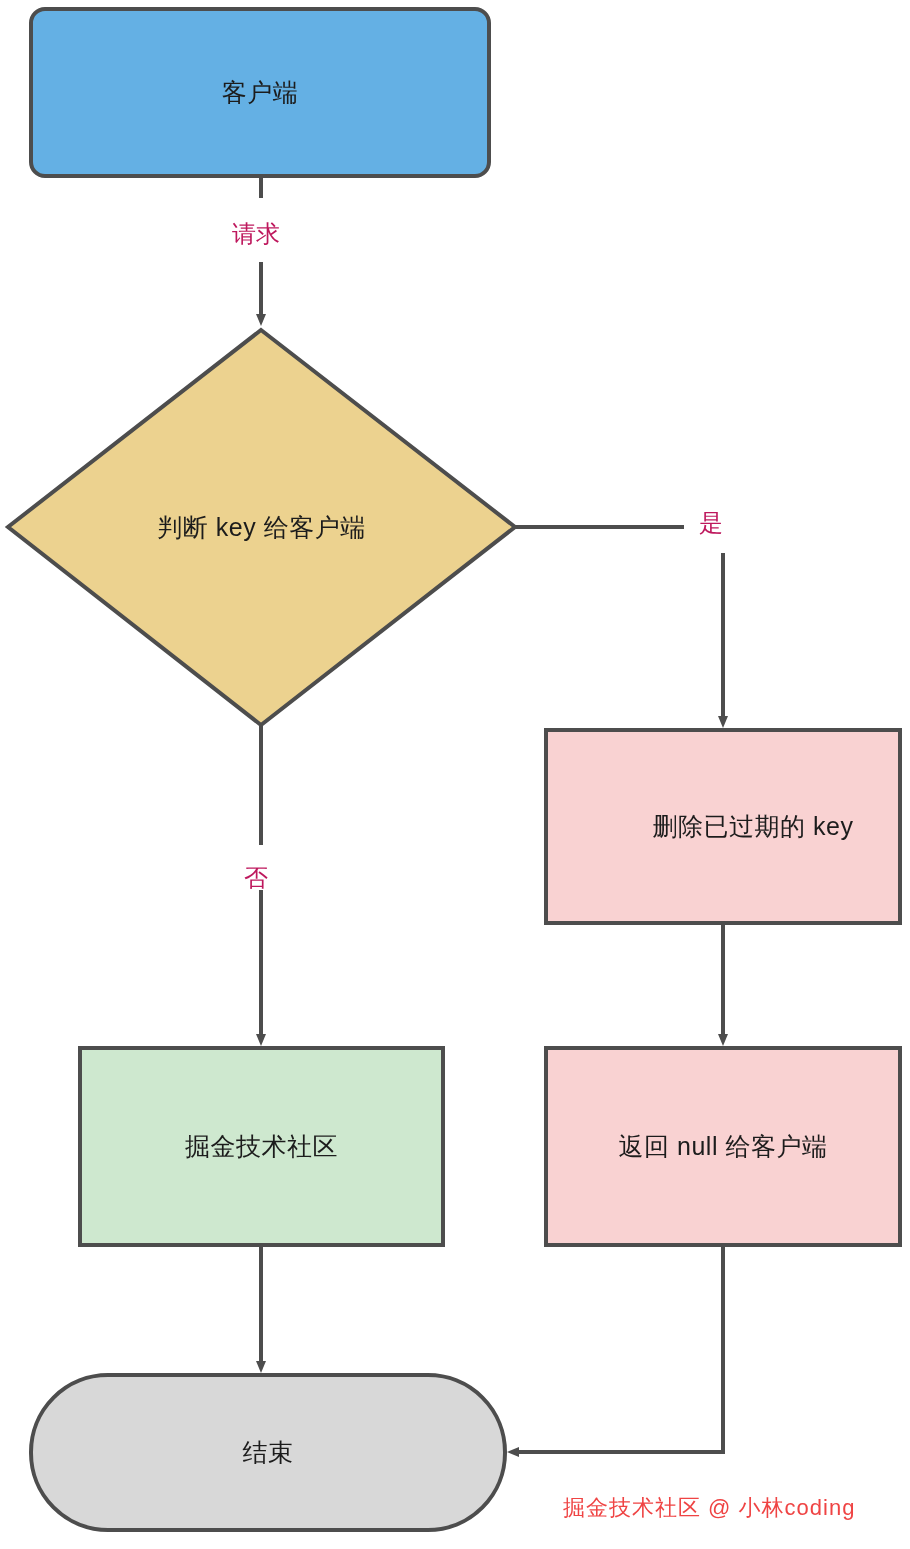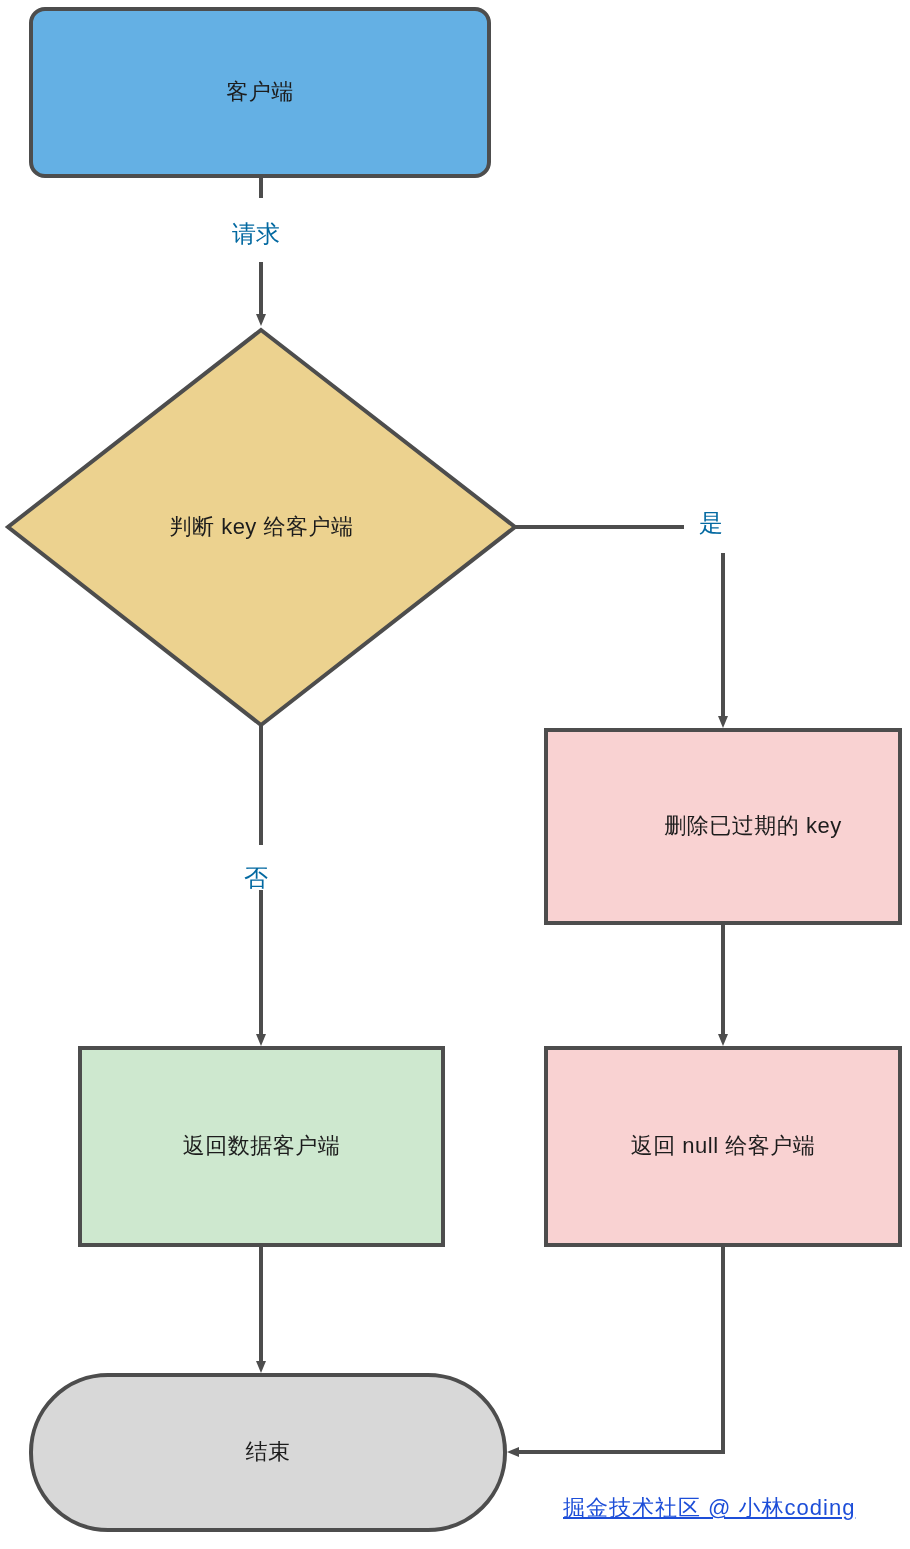--- a/index.html
+++ b/index.html
@@ -33,42 +33,41 @@
   }
 
   
   .node-label {
     position: absolute;
     display: flex;
     align-items: center;
     justify-content: center;
     text-align: center;
     color: #1c1c1c;
-    font-size: 22px;
+    font-size: 25px;
     line-height: 1.3;
     letter-spacing: 0.5px;
     pointer-events: none;
     white-space: nowrap;
   }
 
   .edge-label {
     position: absolute;
-    color: #0369a1;
+    color: #be185d;
     font-size: 24px;
     line-height: 1;
     white-space: nowrap;
   }
 
   .watermark {
     position: absolute;
-    color: #1d4ed8;
+    color: #ef4444;
     font-size: 22px;
     letter-spacing: 1px;
     white-space: nowrap;
-    text-decoration: underline;
   }
 </style>
 </head>
 <body>
 
 <div id="flow-root">
 
   <svg class="flow-canvas" viewBox="0 0 910 1549" xmlns="http://www.w3.org/2000/svg">
     <defs>
       <marker id="arrowhead" markerWidth="12" markerHeight="12" refX="6" refY="5" orient="auto" markerUnits="userSpaceOnUse">
@@ -115,21 +114,21 @@
 
     <rect x="31" y="1375" width="474" height="155" rx="77" ry="77" fill="#d8d8d8" stroke="#4d4d4d" stroke-width="4"></rect>
   </svg>
 
   <div class="node-label" style="left:31px; top:9px; width:458px; height:167px;">客户端</div>
 
   <div class="node-label" style="left:8px; top:437px; width:507px; height:180px;">判断 key 给客户端</div>
 
   <div class="node-label" style="left:576px; top:730px; width:354px; height:193px;">删除已过期的 key</div>
 
-  <div class="node-label" style="left:80px; top:1048px; width:363px; height:197px;">返回数据客户端</div>
+  <div class="node-label" style="left:80px; top:1048px; width:363px; height:197px;">掘金技术社区</div>
 
   <div class="node-label" style="left:31px; top:1375px; width:474px; height:155px;">结束</div>
 
   <div class="node-label" style="left:546px; top:1048px; width:354px; height:197px;">返回 null 给客户端</div>
 
   <div class="edge-label" style="left:232px; top:222px;">请求</div>
 
   <div class="edge-label" style="left:699px; top:511px;">是</div>
 
   <div class="edge-label" style="left:244px; top:866px;">否</div>

